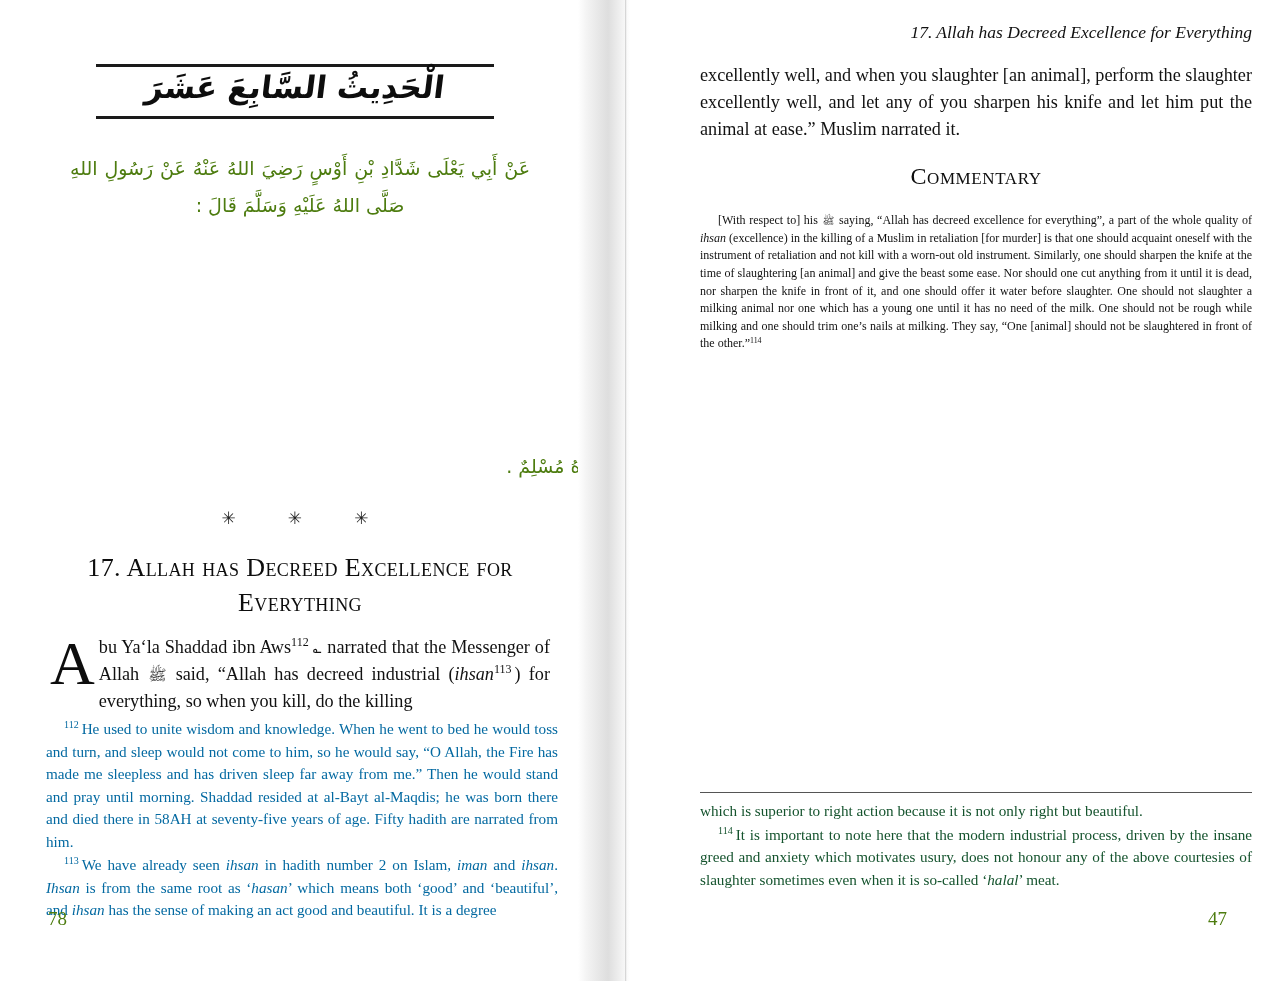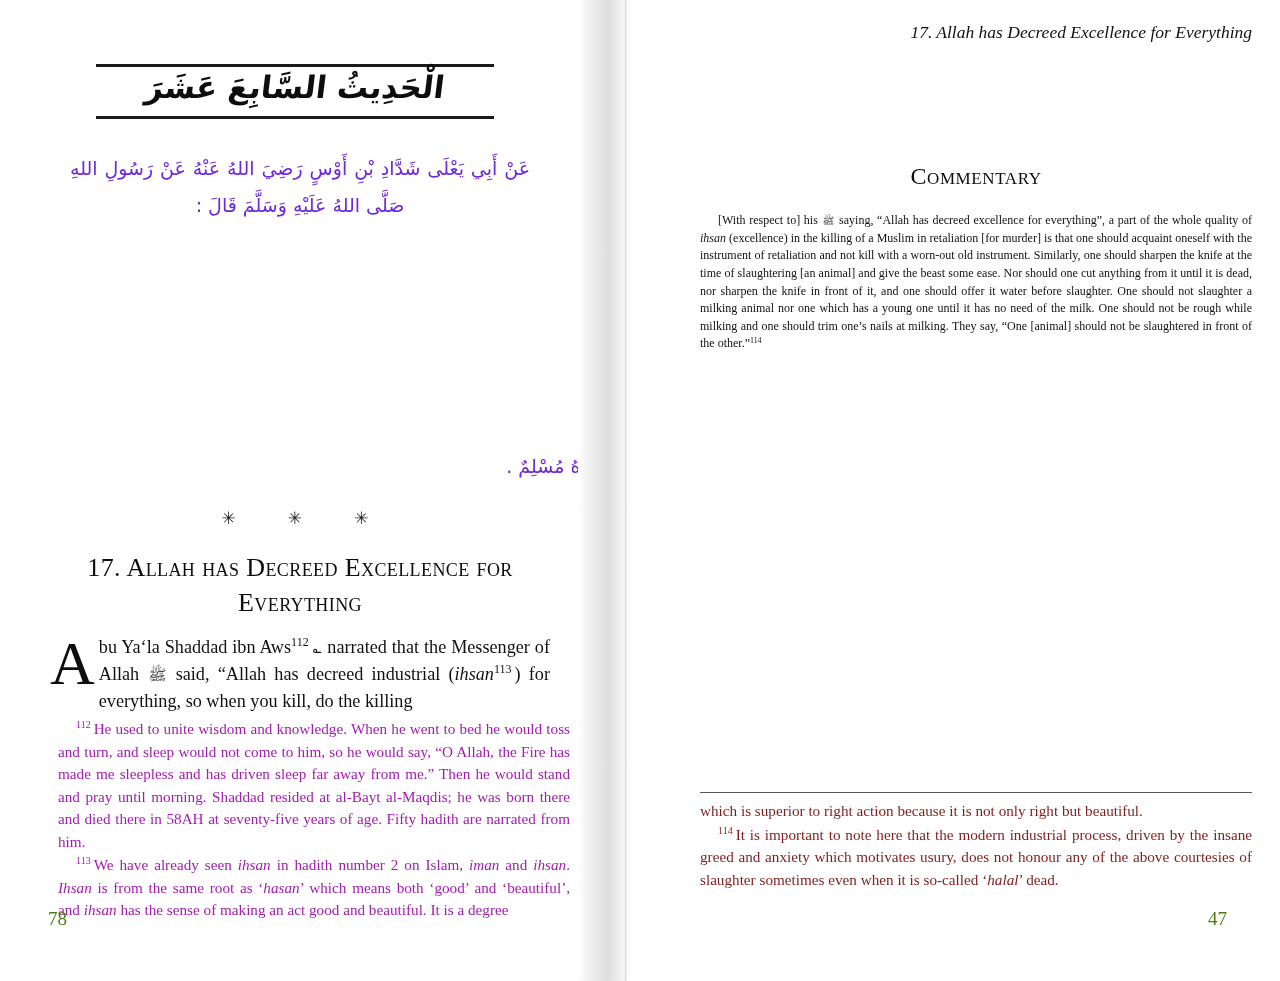--- a/index.html
+++ b/index.html
@@ -84,21 +84,21 @@
     white-space: nowrap;
   }
 
   .arabic-block {
     position: absolute;
     left: 70px;
     width: 460px;
     direction: rtl;
     text-align: center;
     font-family: "DejaVu Sans", sans-serif;
-    color: #6d28d9;
+    color: #4d7c0f;
   }
   .arabic-isnad {
     top: 150px;
     font-size: 19px;
     line-height: 1.95;
     text-align: justify;
     text-align-last: center;
   }
   .arabic-matn {
     top: 258px;
@@ -158,36 +158,36 @@
     line-height: 0.82;
     padding: 2px 4px 0 0;
     margin-top: 2px;
     font-family: "Liberation Serif", serif;
     color: #0d0d0d;
   }
 
   .footnotes-left {
     position: absolute;
     top: 718px;
-    left: 58px;
+    left: 46px;
     width: 512px;
     font-size: 15.2px;
     line-height: 1.48;
     text-align: justify;
-    color: #a21caf;
+    color: #0369a1;
   }
   .footnotes-right {
     position: absolute;
     top: 800px;
     left: 700px;
     width: 552px;
     font-size: 15.2px;
     line-height: 1.48;
     text-align: justify;
-    color: #7f1d1d;
+    color: #14532d;
   }
   .fn {
     text-indent: 18px;
     margin: 0 0 1px 0;
   }
   .fn.noindent { text-indent: 0; }
   sup.fnmark {
     font-size: 0.66em;
     vertical-align: 0.55em;
     line-height: 0;
@@ -305,33 +305,34 @@
     <div class="page-number page-number-left">78</div>
   </div>
 
   <div class="gutter"></div>
   <div class="gutter-edge"></div>
 
   <div class="page page-right"></div>
 
   <div class="running-header">17. Allah has Decreed Excellence for Everything</div>
 
+  <div class="right-body-top">excellently well, and when you slaughter [an animal], perform the slaughter excellently well, and let any of you sharpen his knife and let him put the animal at ease.” Muslim narrated it.</div>
 
   <div class="commentary-heading">Commentary</div>
 
   <div class="commentary-body">
     <span>[With respect to] his </span><span class="sallallahu">ﷺ</span><span> saying, “Allah has decreed excellence for everything”, a part of the whole quality of </span><em>ihsan</em><span> (excellence) in the killing of a Muslim in retaliation [for murder] is that one should acquaint oneself with the instrument of retaliation and not kill with a worn-out old instrument. Similarly, one should sharpen the knife at the time of slaughtering [an animal] and give the beast some ease. Nor should one cut anything from it until it is dead, nor sharpen the knife in front of it, and one should offer it water before slaughter. One should not slaughter a milking animal nor one which has a young one until it has no need of the milk. One should not be rough while milking and one should trim one’s nails at milking. They say, “One [animal] should not be slaughtered in front of the other.”</span><sup class="fnmark">114</sup>
   </div>
 
   <div class="fn-rule"></div>
 
   <div class="footnotes-right">
     <p class="fn noindent">
       <span>which is superior to right action because it is not only right but beautiful.</span>
     </p>
     <p class="fn">
-      <sup class="fnmark">114</sup><span>It is important to note here that the modern industrial process, driven by the insane greed and anxiety which motivates usury, does not honour any of the above courtesies of slaughter sometimes even when it is so-called ‘</span><em>halal</em><span>’ dead.</span>
+      <sup class="fnmark">114</sup><span>It is important to note here that the modern industrial process, driven by the insane greed and anxiety which motivates usury, does not honour any of the above courtesies of slaughter sometimes even when it is so-called ‘</span><em>halal</em><span>’ meat.</span>
     </p>
   </div>
 
   <div class="page-number page-number-right">47</div>
 
 </div>
 
 </body></html>

